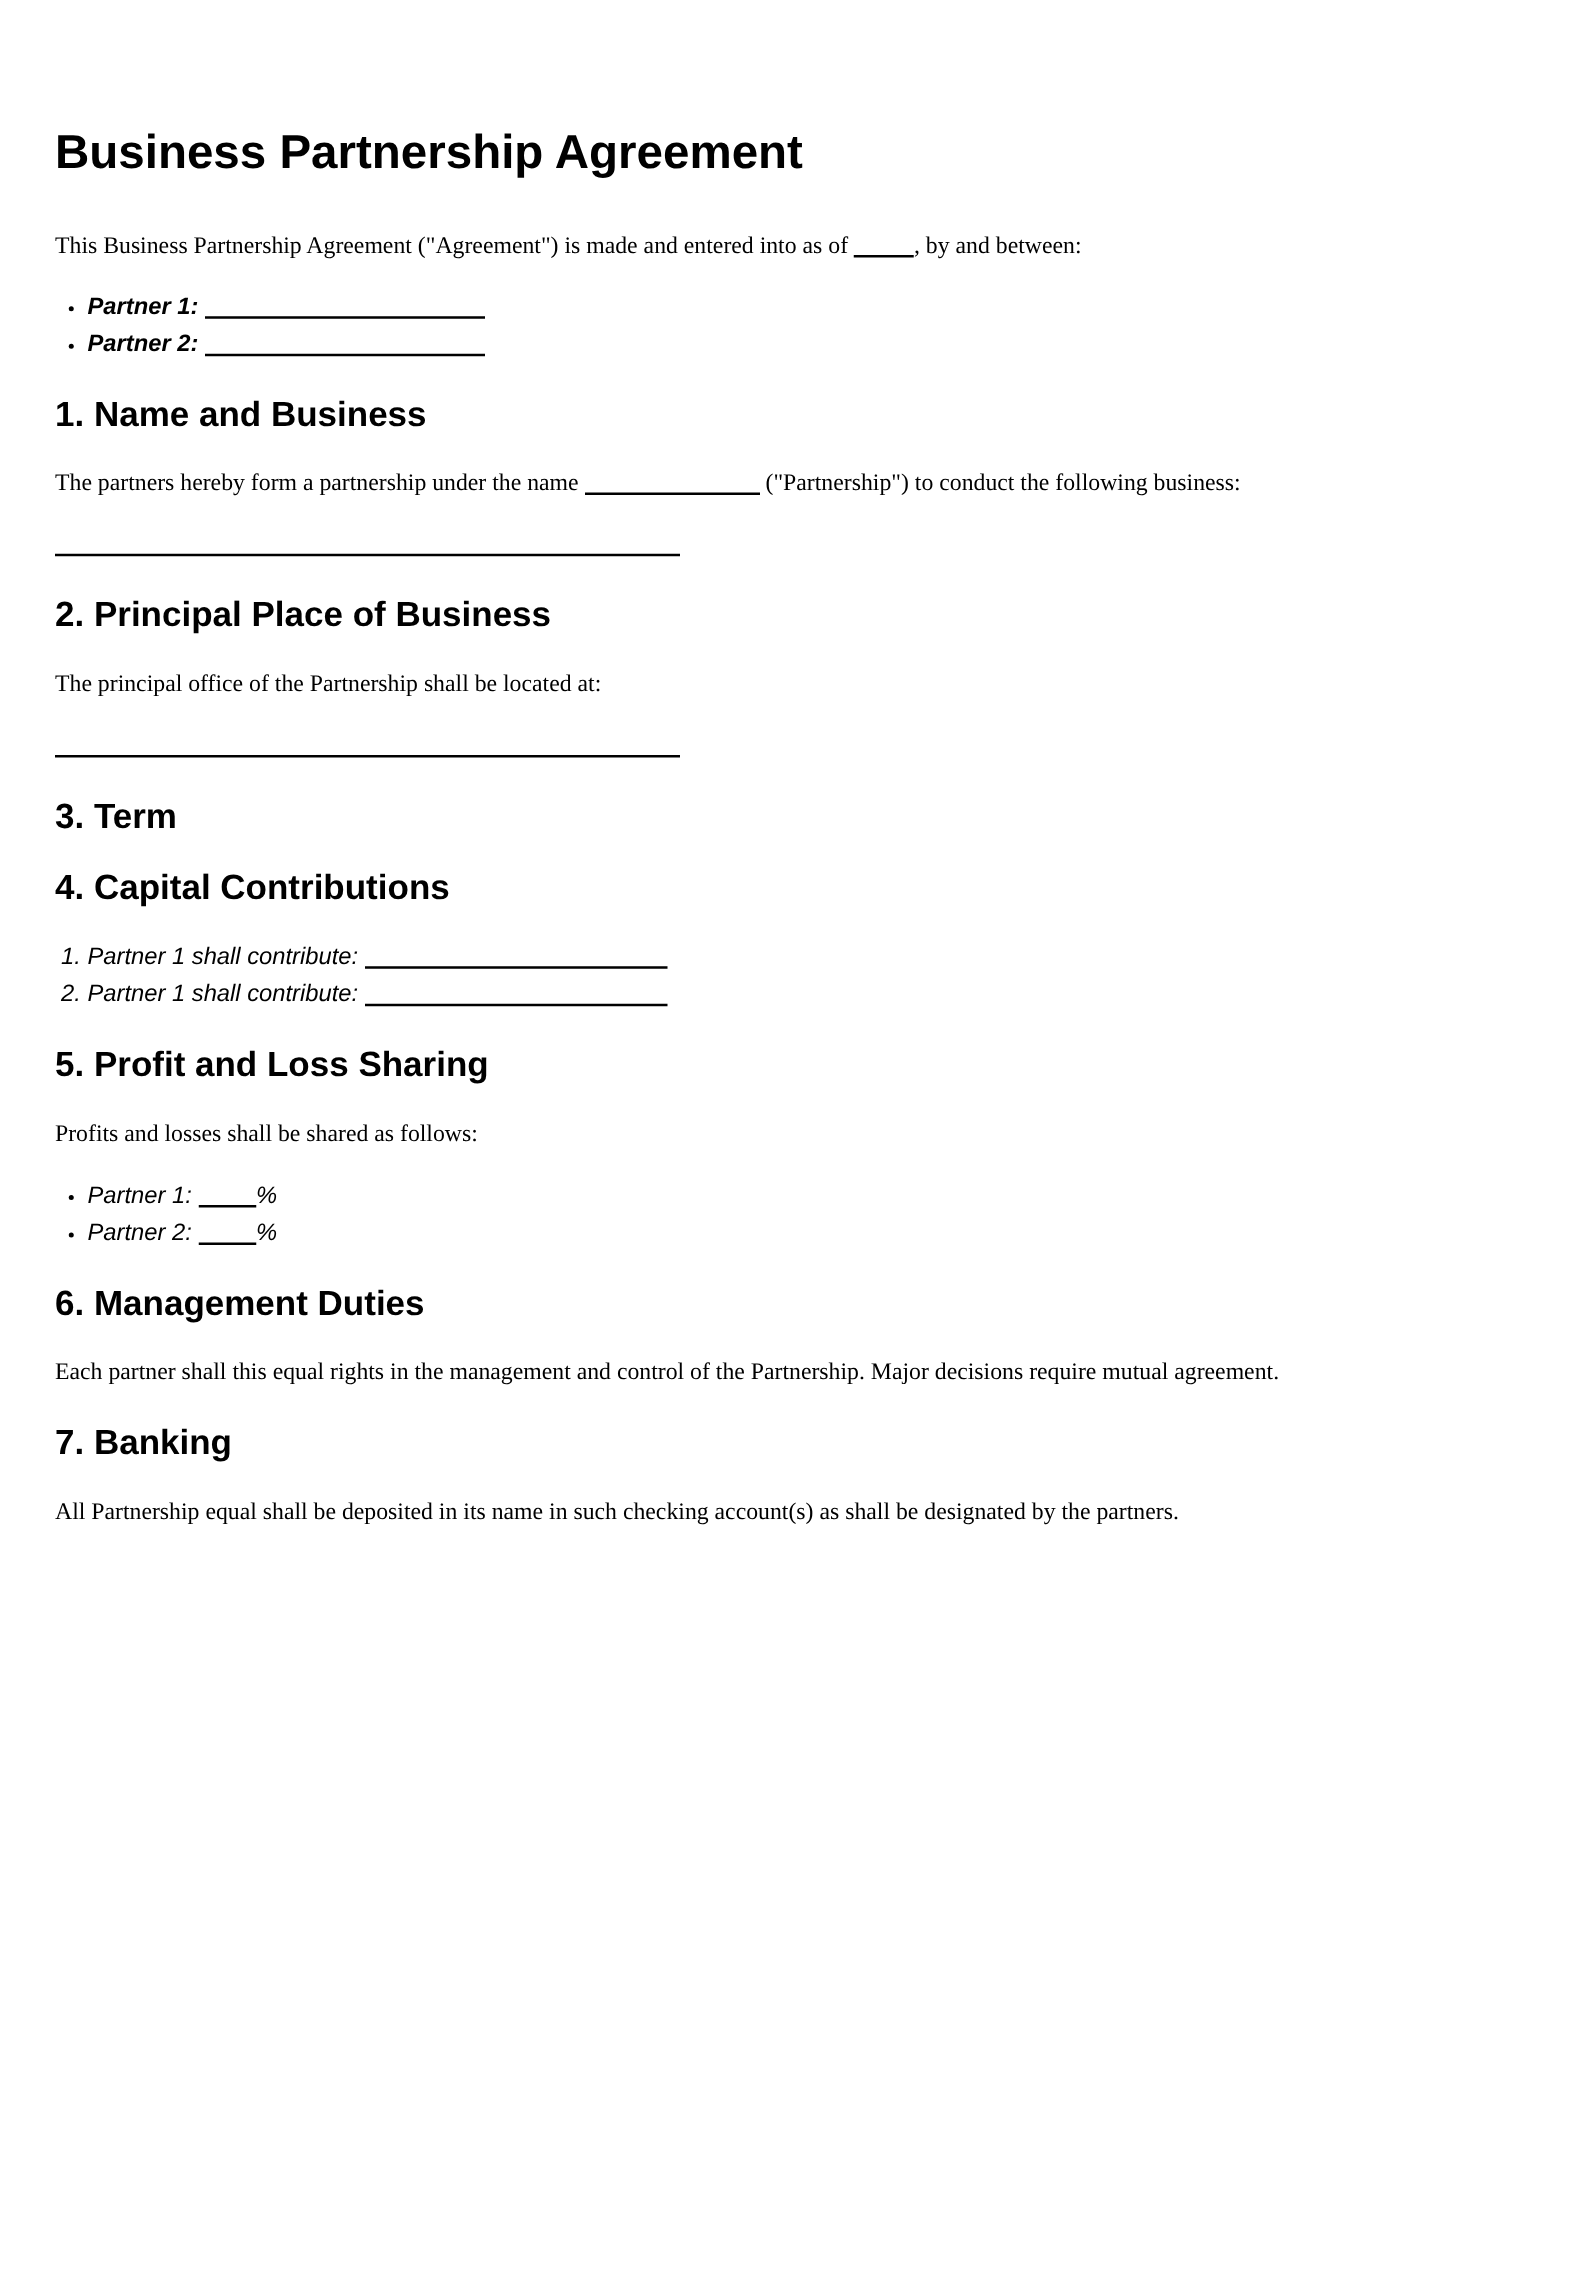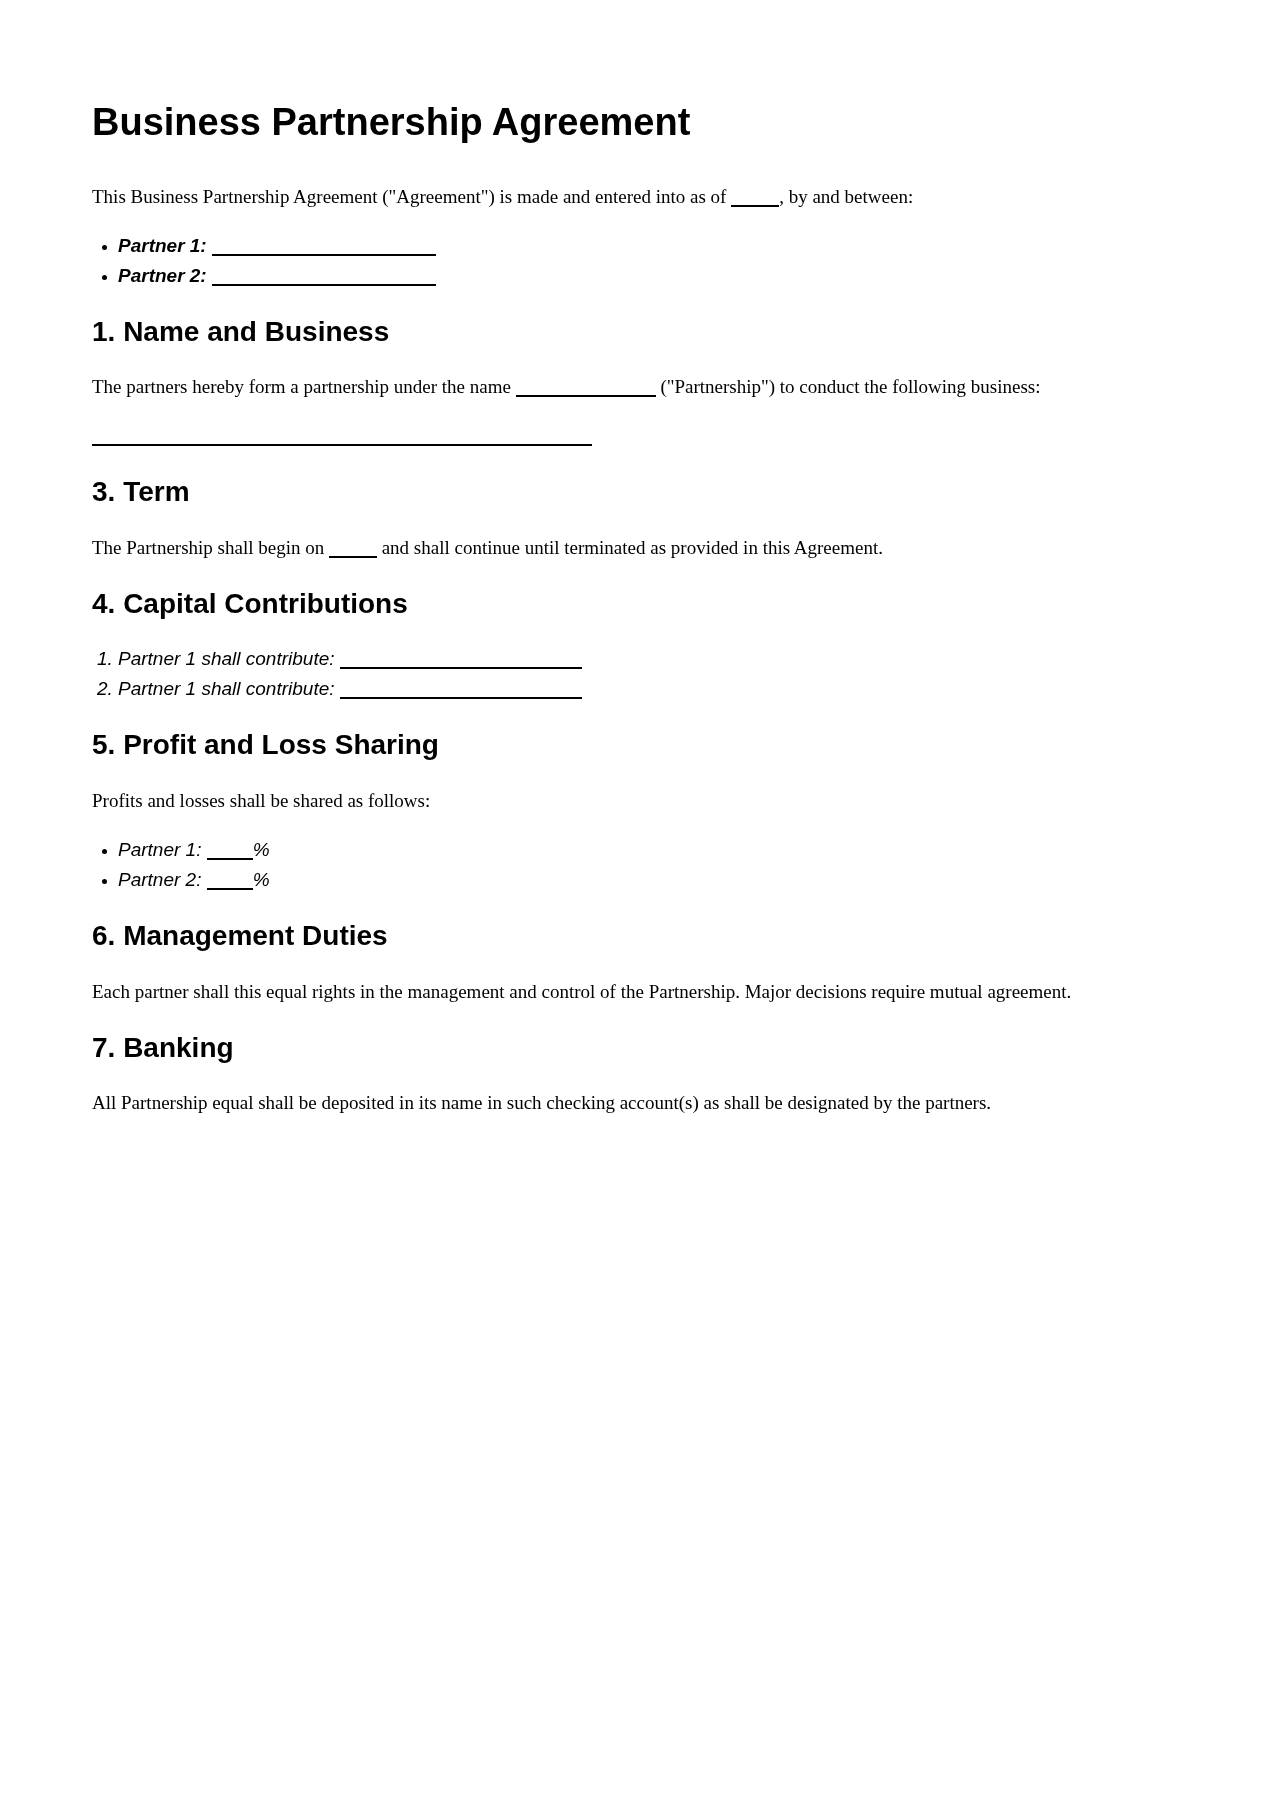--- a/index.html
+++ b/index.html
@@ -7,21 +7,21 @@
     padding: 0;
     background: #ffffff;
     color: #000000;
     font-family: "Liberation Sans", "DejaVu Sans", sans-serif;
   }
   .page {
     position: relative;
     width: 1263px;
     height: 1818px;
     box-sizing: border-box;
-    padding: 100px 92px 0 92px;
+    padding: 100px 92px 0 44px;
     background: #ffffff;
     overflow: hidden;
     font-size: 19px;
     line-height: 30px;
   }
   h1 {
     font-size: 38px;
     line-height: 1.2;
     font-weight: bold;
     margin: 0 0 36px 0;
@@ -77,26 +77,28 @@
   </ul>
 
   <section>
     <h2>1. Name and Business</h2>
     <p><span>The partners hereby form a partnership under the name</span>
       <span class="blank w-name"></span>
       <span>("Partnership") to conduct the following business:</span></p>
     <p><span class="blank w-full"></span></p>
   </section>
 
+  <section>
+    <h2>2. Principal Place of Business</h2>
+    <p>The principal office of the Partnership shall be located at:</p>
+    <p><span class="blank w-full"></span></p>
+  </section>
 
   <section>
     <h2>3. Term</h2>
-    <p><span>The Partnership shall begin on</span>
-      <span class="blank w-date"></span>
-      <span>and shall continue until terminated as provided in this Agreement.</span></p>
   </section>
 
   <section>
     <h2>4. Capital Contributions</h2>
     <ol>
       <li><span>Partner 1 shall contribute:</span>
         <span class="blank w-contrib"></span></li>
       <li><span>Partner 1 shall contribute:</span>
         <span class="blank w-contrib"></span></li>
     </ol>

